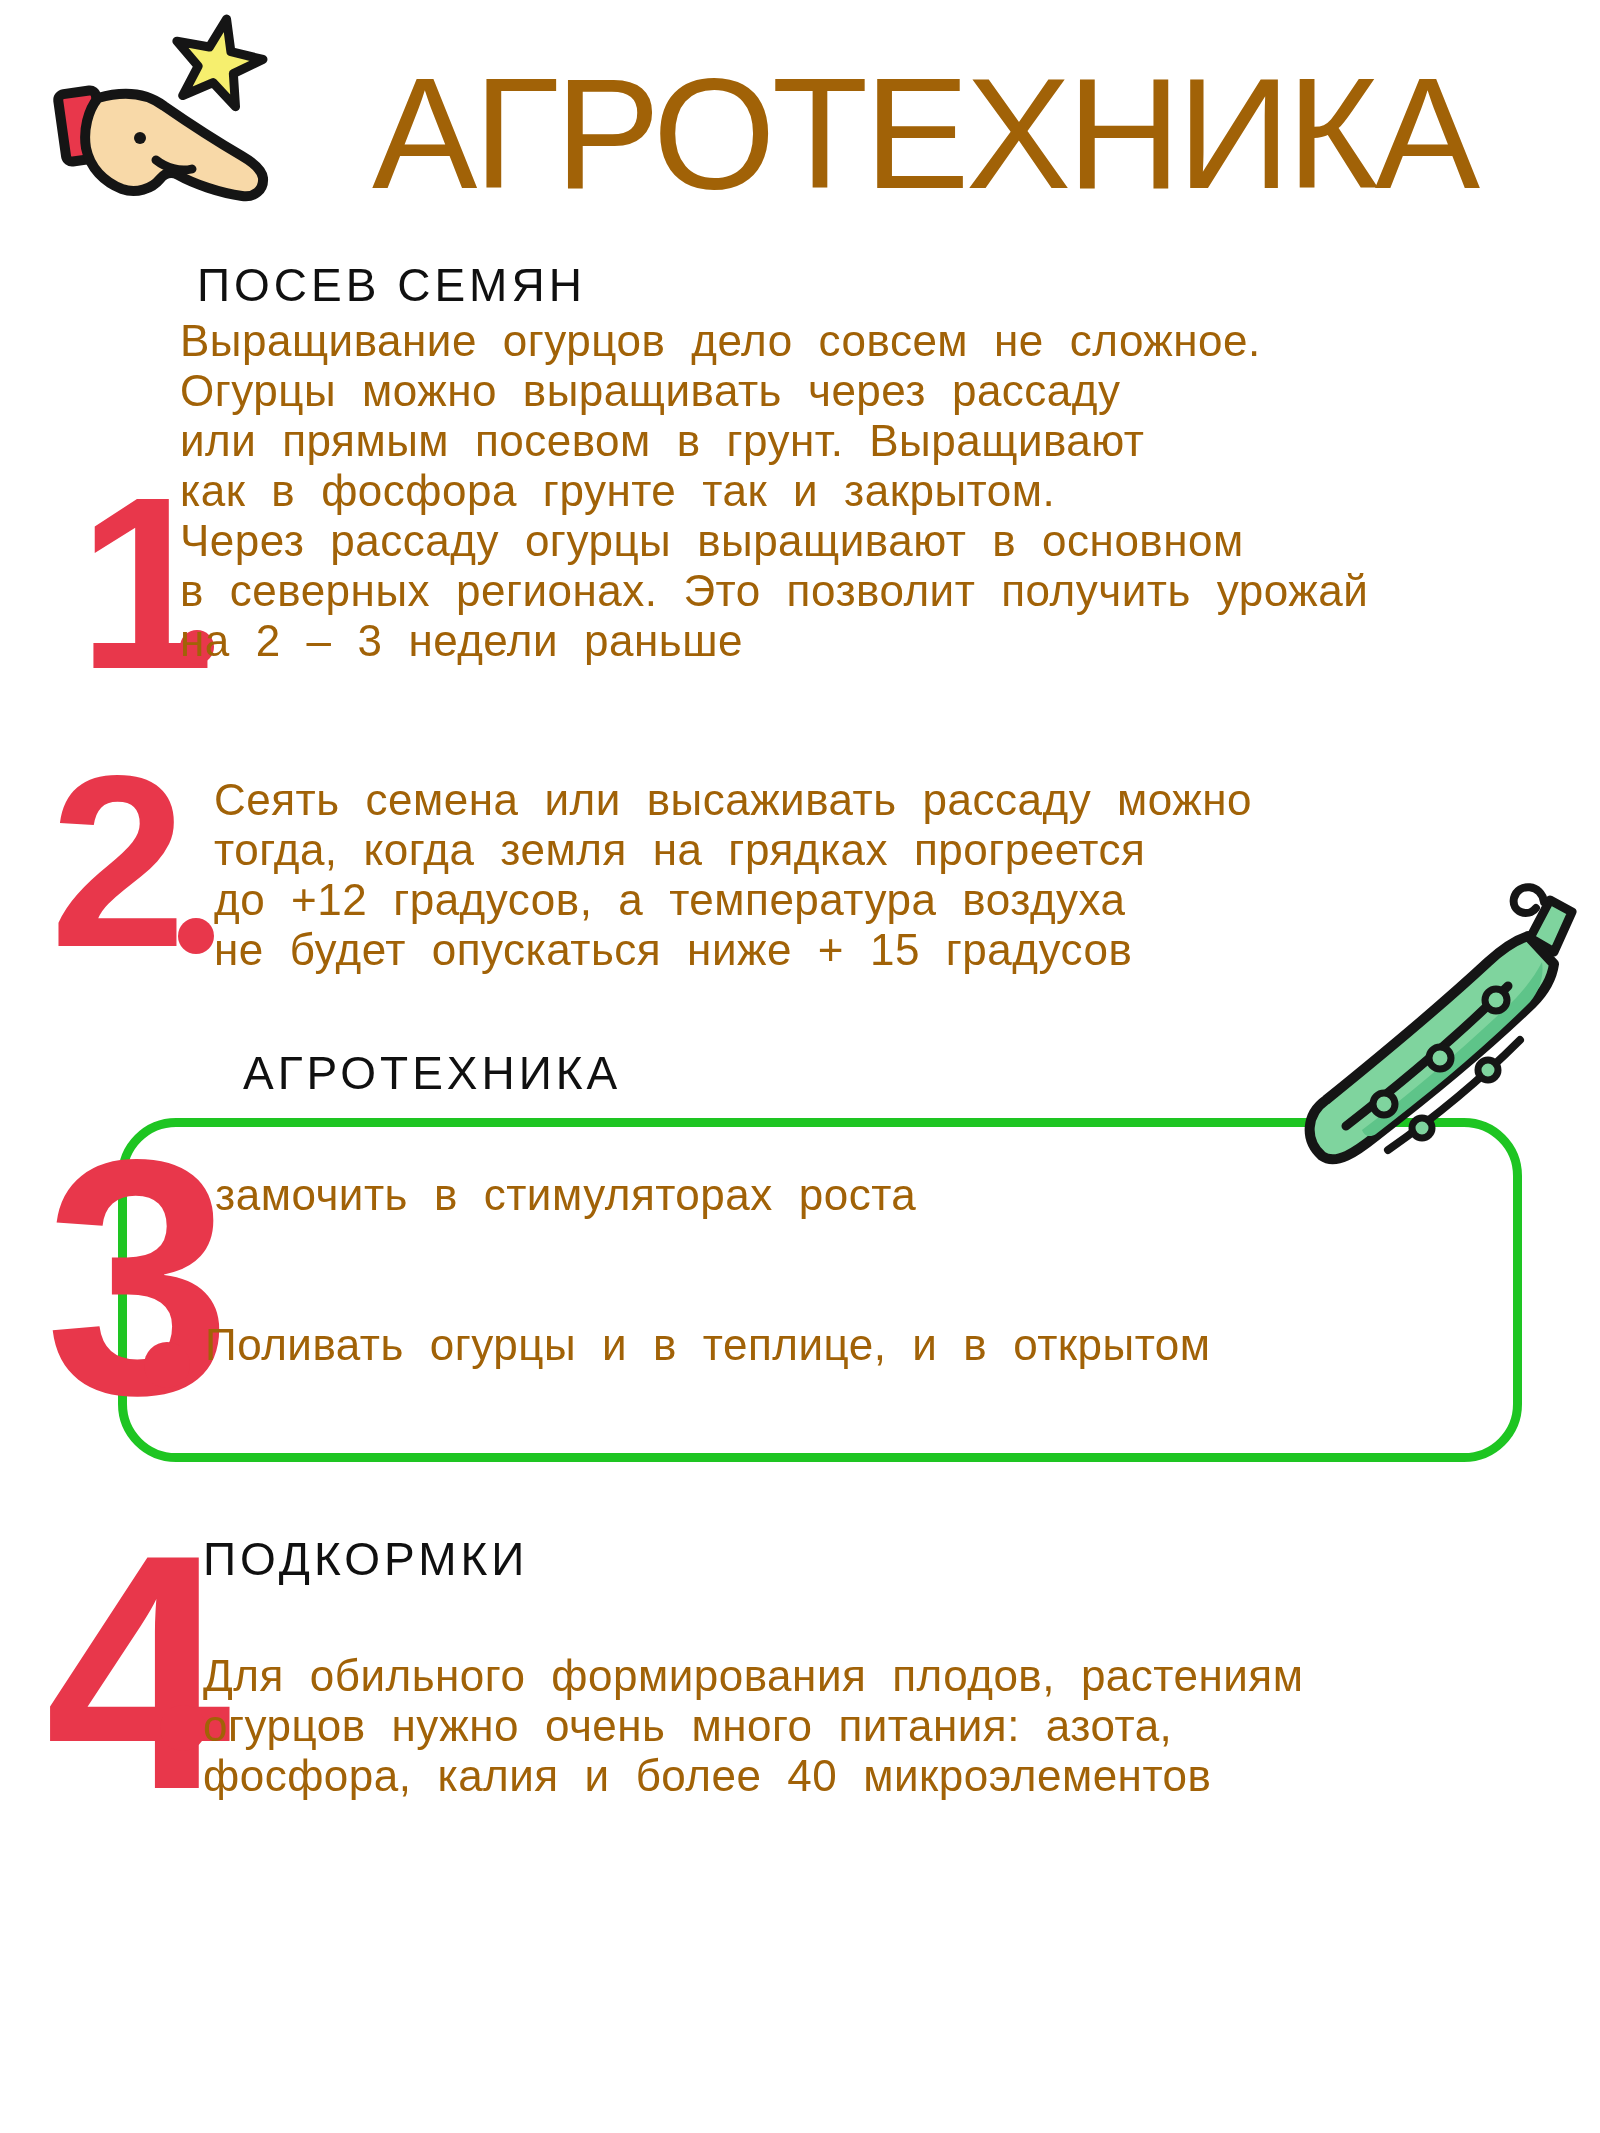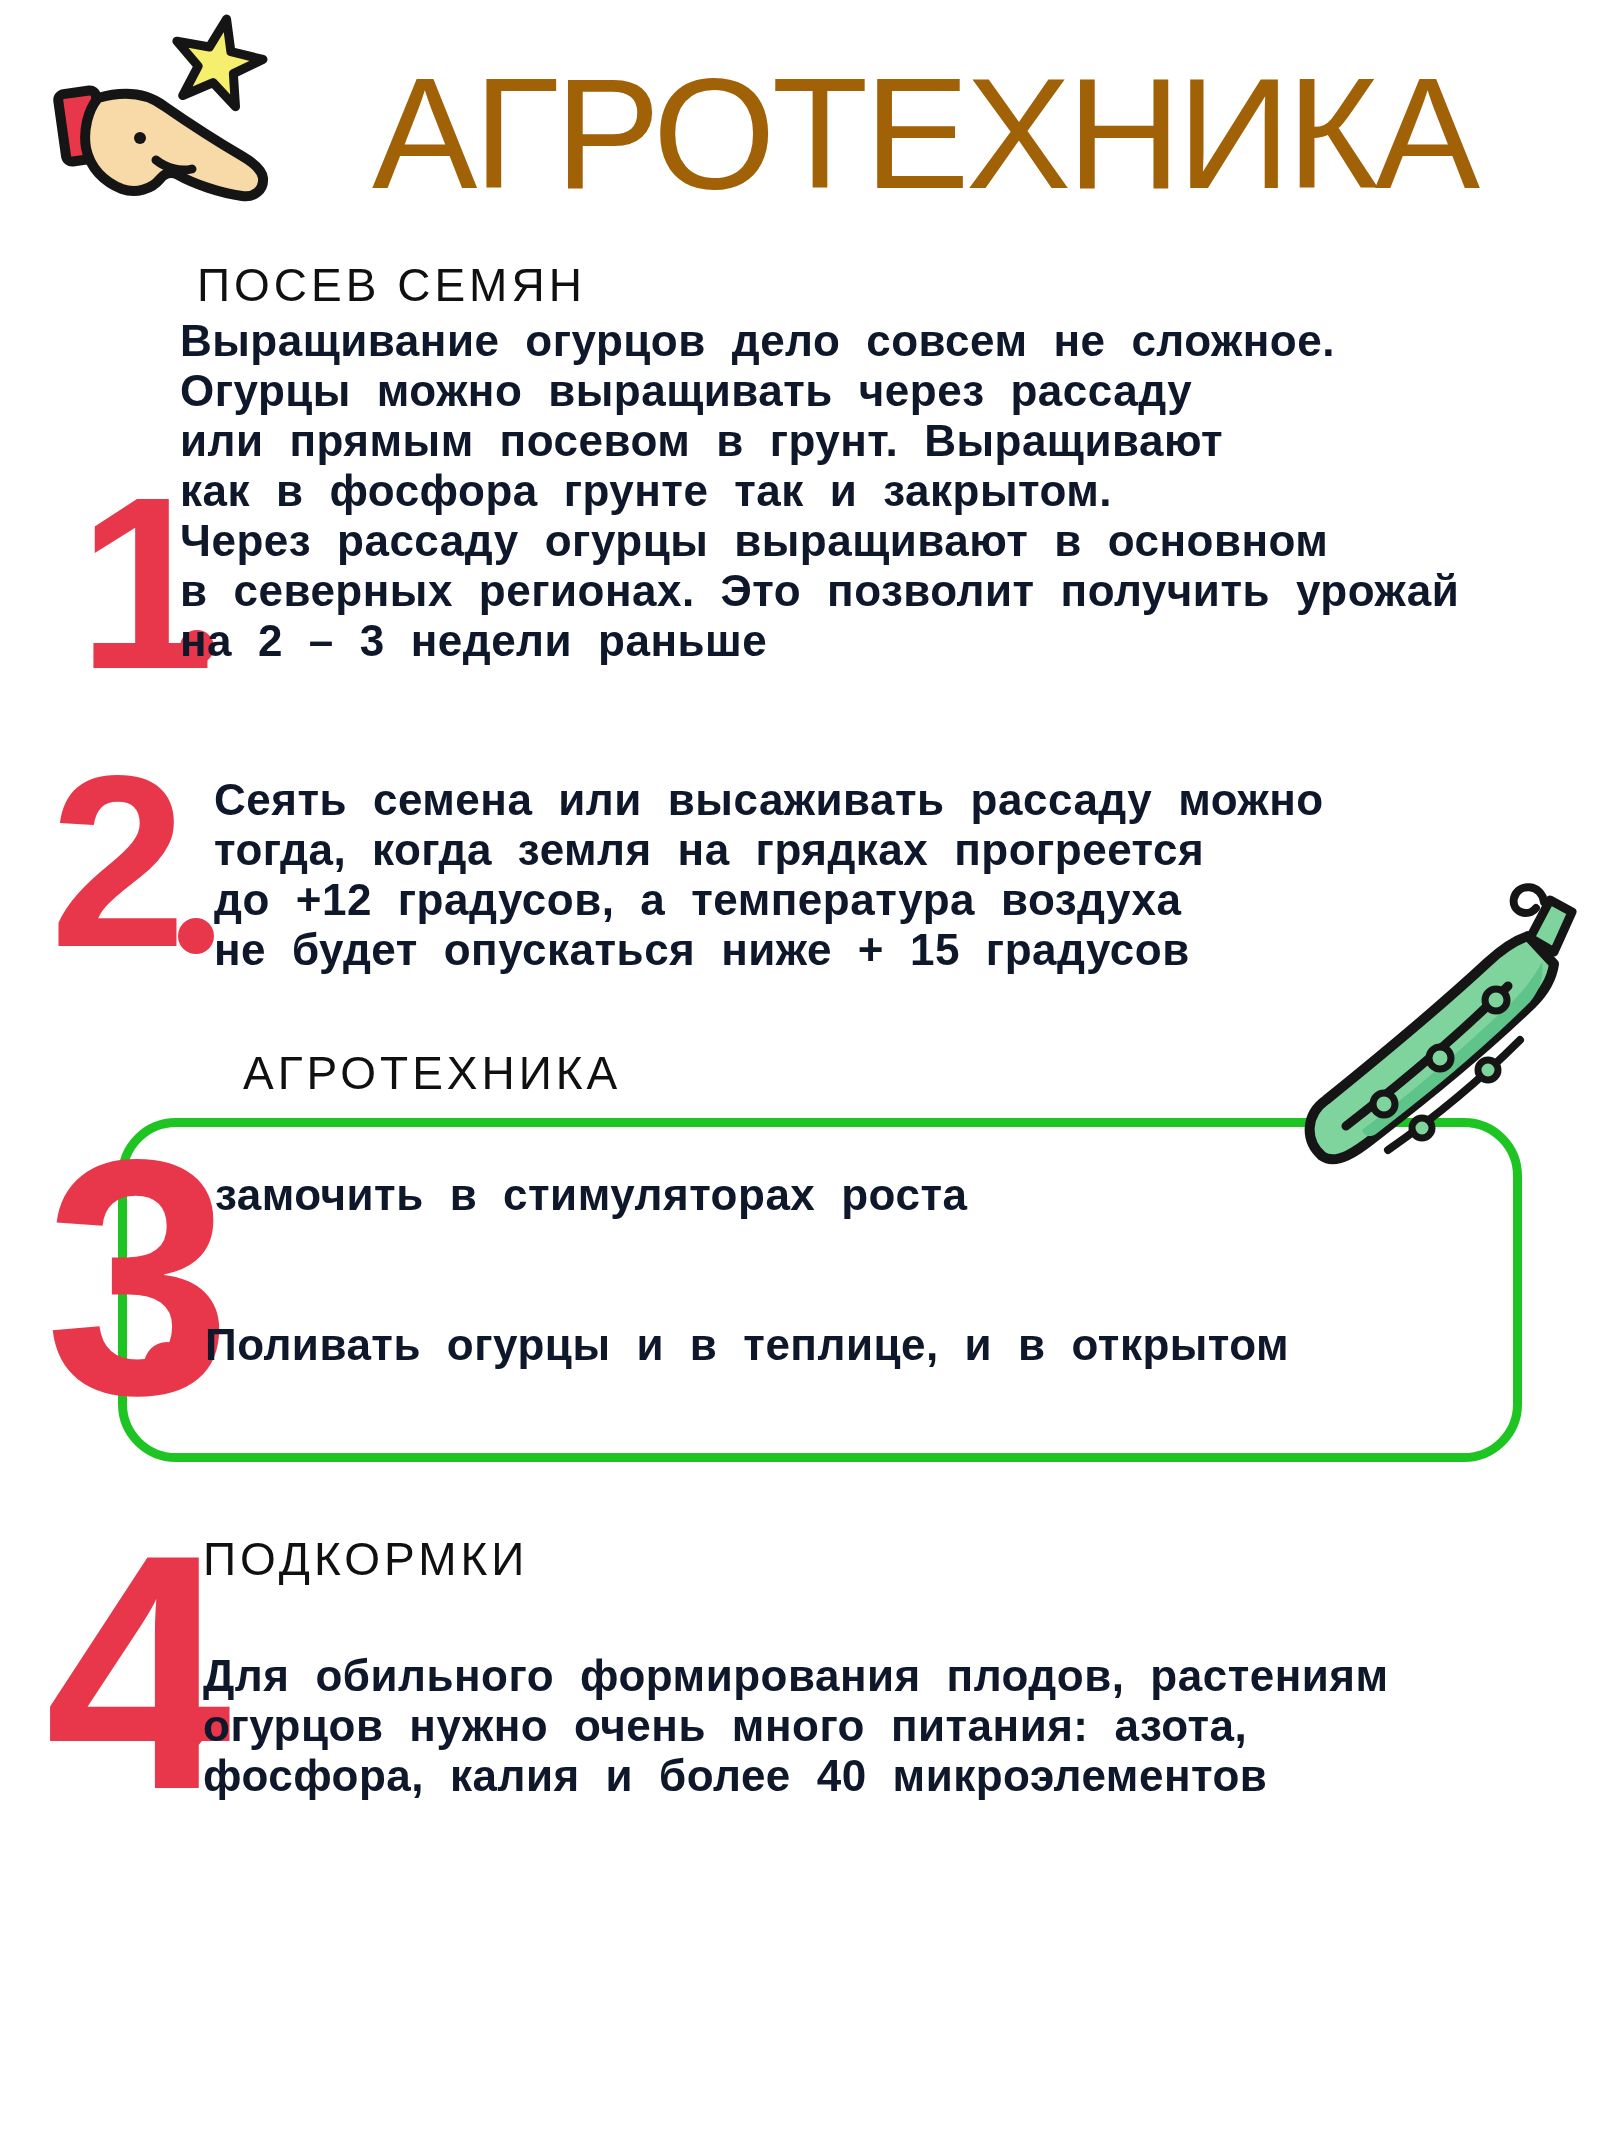--- a/index.html
+++ b/index.html
@@ -36,22 +36,21 @@
     letter-spacing:4px;
     font-weight:400;
     color:#101010;
     white-space:nowrap;
   }
   .para{line-height:50px;font-size:44px;}
   .ln{
     white-space:nowrap;
     letter-spacing:.5px;
     word-spacing:.30em;
-    color:#0f172a;
-    font-weight:bold;
+    color:#a16207;
   }
   .num{
     font-weight:700;
     line-height:1;
     color:var(--accent-red);
     white-space:nowrap;
   }
   .num-dot{
     background:var(--accent-red);
     border-radius:50%;

